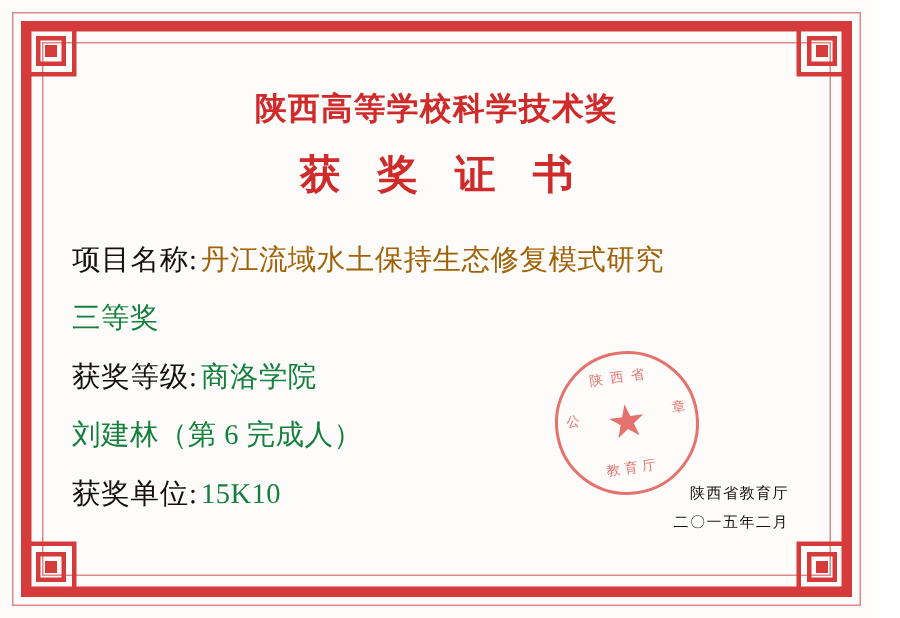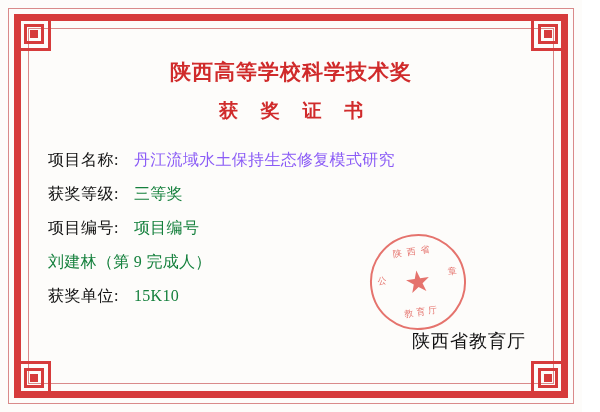--- a/index.html
+++ b/index.html
@@ -109,58 +109,58 @@
     color: #d02b2b;
     font-size: 21px;
     font-weight: bold;
     letter-spacing: 1px;
     margin-top: 18px;
     font-family: "Liberation Serif", serif;
   }
   .title-sub {
     text-align: center;
     color: #d02b2b;
-    font-size: 19px;
+    font-size: 27px;
     font-weight: bold;
     letter-spacing: 9px;
     margin-top: 12px;
     text-indent: 9px;
     font-family: "Liberation Serif", serif;
   }
   .fields {
     margin-top: 26px;
     padding-left: 8px;
   }
   .field-row {
     display: flex;
     align-items: baseline;
     margin-bottom: 13px;
-    font-size: 16px;
+    font-size: 19px;
     color: #1a1a1a;
   }
   .field-label {
     width: 86px;
     flex: 0 0 86px;
     letter-spacing: 0.5px;
     color: #111111;
   }
   .field-value {
     color: #15803d;
     letter-spacing: 0.3px;
   }
   .field-value.red {
-    color: #8b5cf6;
+    color: #a16207;
   }
   .footer {
     position: absolute;
     right: 16px;
     bottom: 14px;
     text-align: right;
     color: #111111;
-    font-size: 18px;
+    font-size: 10px;
     line-height: 1.9;
     letter-spacing: 1px;
     margin-left: 48px;
   }
   
   .seal {
     position: absolute;
     left: 330px;
     bottom: 42px;
     width: 92px;
@@ -255,47 +255,47 @@
     <div class="title-sub">获 奖 证 书</div>
 
     <div class="fields">
 
       <div class="field-row">
         <span class="field-label">项目名称:</span>
         <span class="field-value red">丹江流域水土保持生态修复模式研究</span>
       </div>
 
       <div class="field-row">
+        <span class="field-value">三等奖</span>
+      </div>
+
+      <div class="field-row">
         <span class="field-label">获奖等级:</span>
-        <span class="field-value">三等奖</span>
-      </div>
-
-      <div class="field-row">
-        <span class="field-label">项目编号:</span>
-        <span class="field-value">项目编号</span>
-      </div>
-
-      <div class="field-row">
-        <span class="field-value">刘建林（第 9 完成人）</span>
+        <span class="field-value">商洛学院</span>
+      </div>
+
+      <div class="field-row">
+        <span class="field-value">刘建林（第 6 完成人）</span>
       </div>
 
       <div class="field-row">
         <span class="field-label">获奖单位:</span>
         <span class="field-value">15K10</span>
       </div>
 
     </div>
 
     <div class="seal">
       <div class="seal-inner"></div>
       <div class="seal-text-top">陕西省</div>
       <div class="seal-text-left">公</div>
       <div class="seal-text-right">章</div>
       <div class="star">★</div>
       <div class="seal-text-bottom">教育厅</div>
     </div>
 
     <div class="footer">
       <div>陕西省教育厅</div>
+      <div>二〇一五年二月</div>
     </div>
 
   </div>
 </div>
 
 </body></html>

